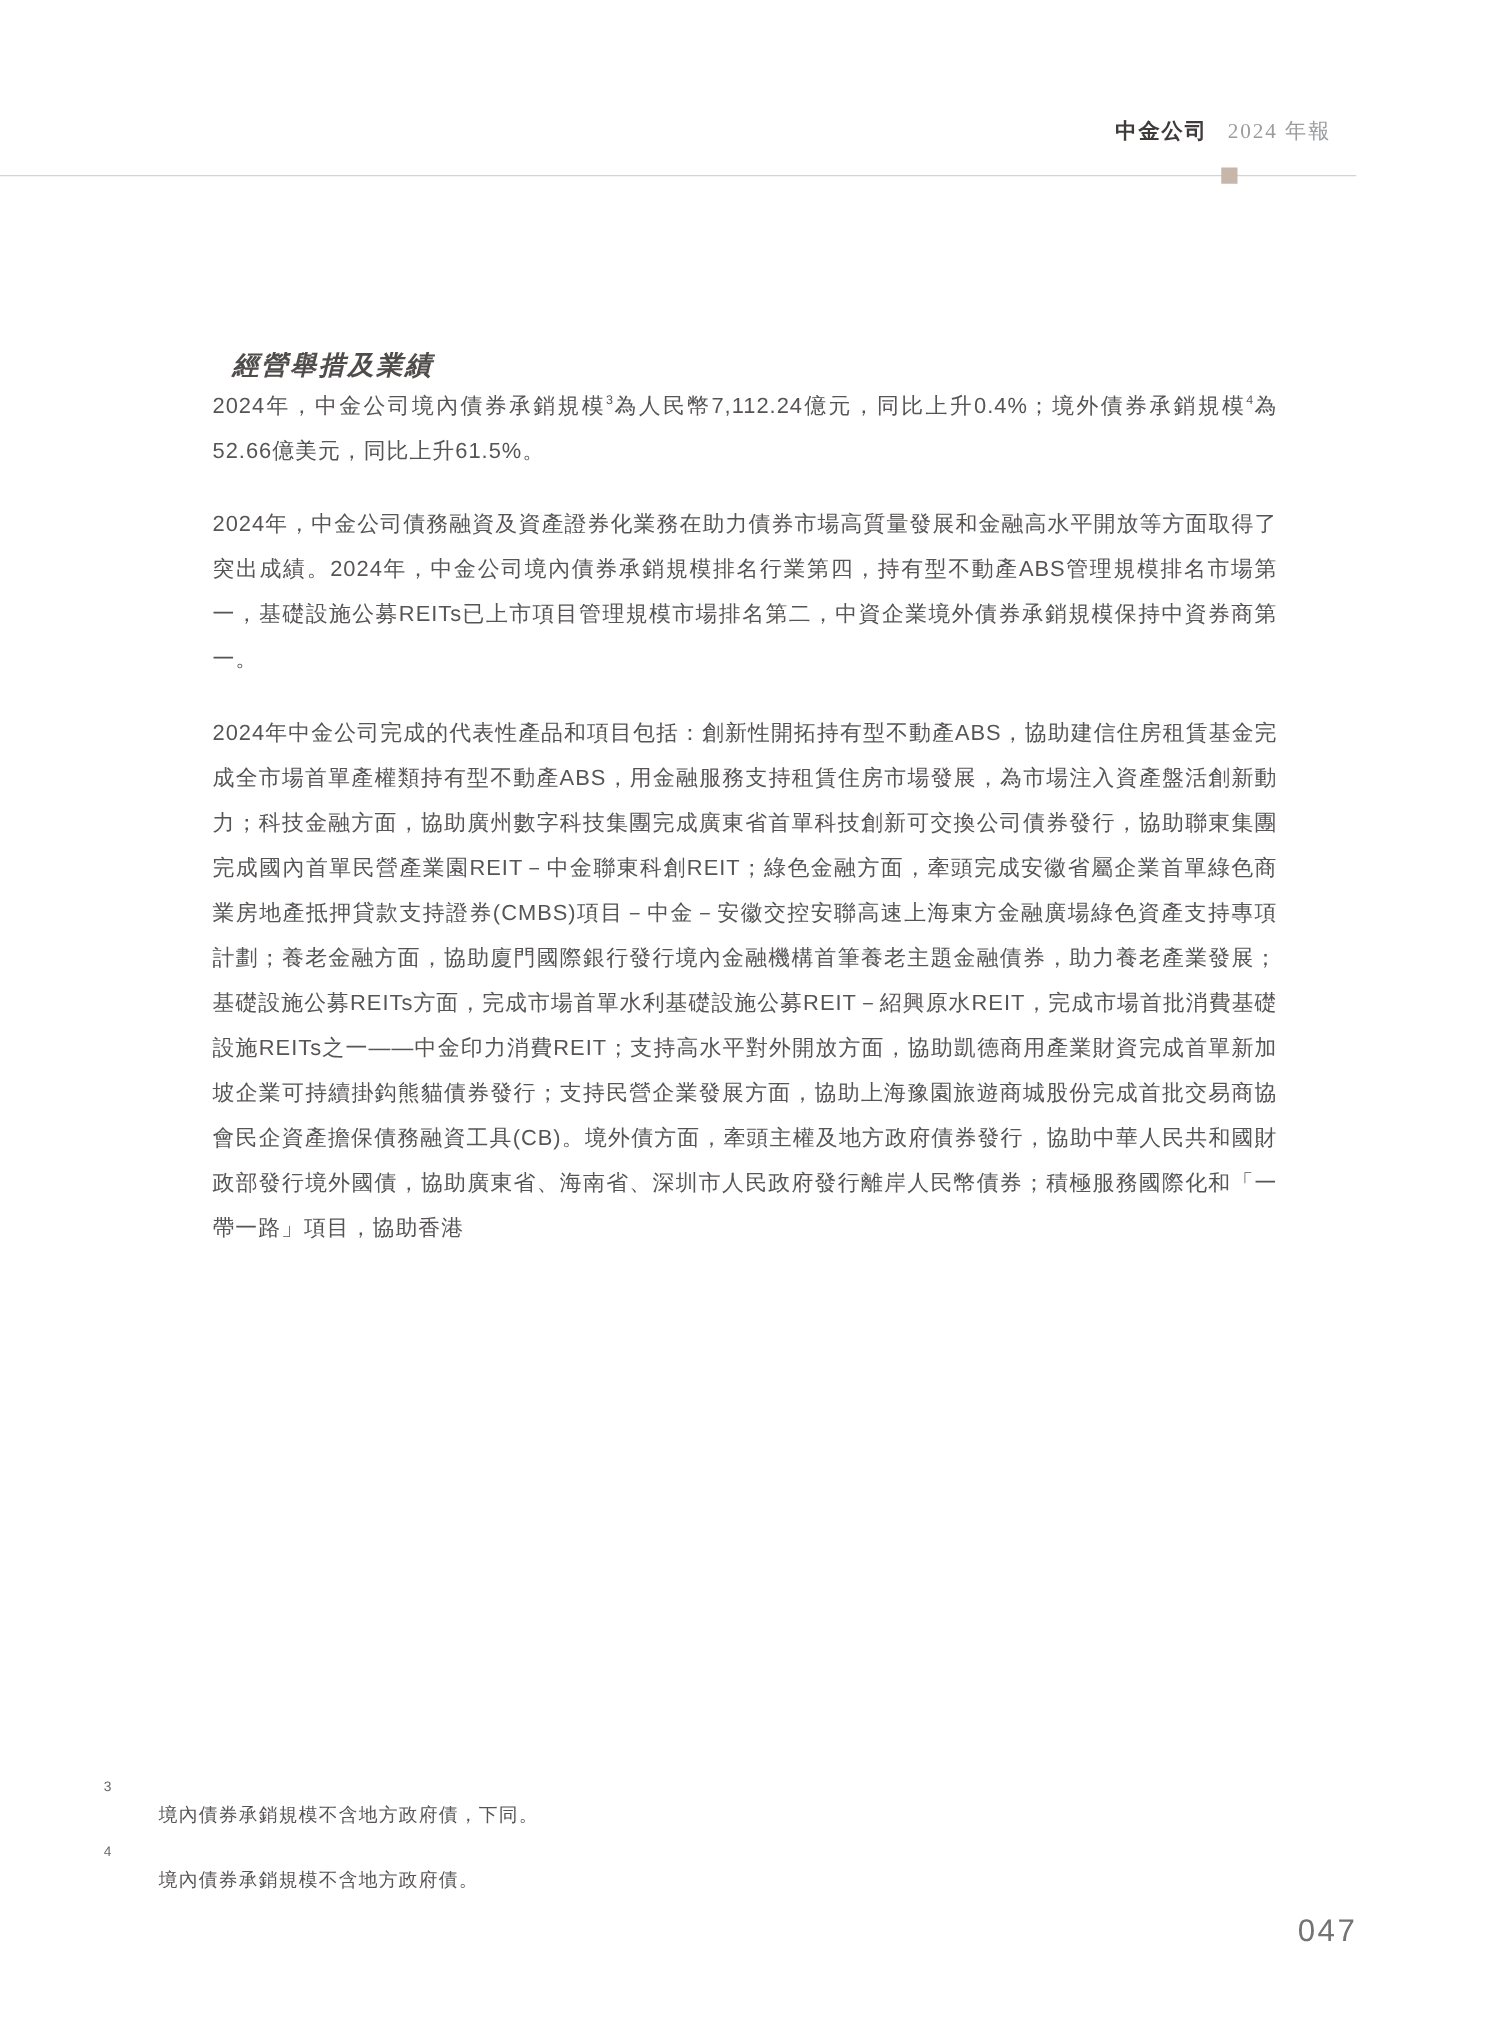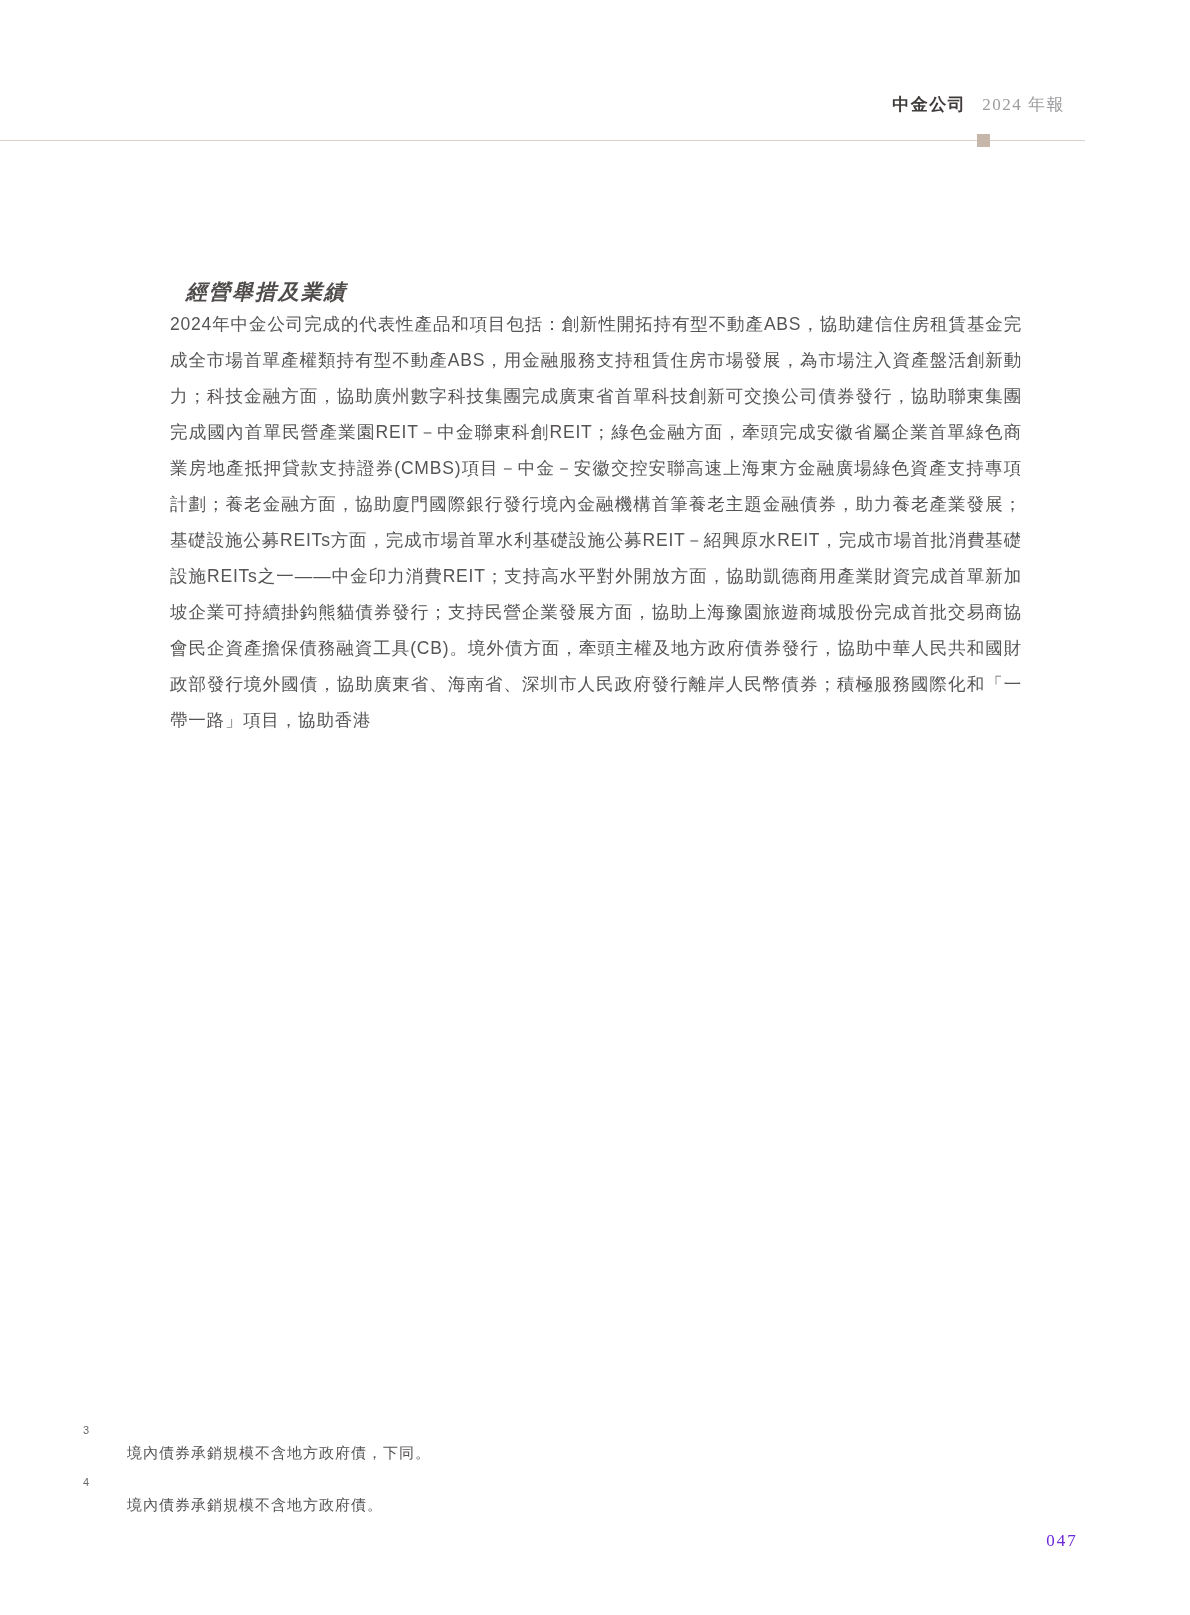--- a/index.html
+++ b/index.html
@@ -109,41 +109,43 @@
     margin-top: 18px;
   }
 
   
   .page-number {
     position: absolute;
     top: 1531px;
     left: 1012px;
     width: 100px;
     text-align: center;
-    font-family: Liberation Serif, serif;
-    font-size: 17px;
+    font-family: Liberation Sans, sans-serif;
+    font-size: 25px;
     letter-spacing: 2px;
-    color: #6d28d9;
+    color: #737373;
   }
 </style>
 </head>
 <body>
 
 <div class="page">
 
   <div class="header-text">
     <span class="header-company">中金公司</span><span class="header-year">2024 年報</span>
   </div>
   <div class="header-rule"></div>
   <div class="header-square"></div>
 
   <h2 class="section-title">經營舉措及業績</h2>
 
   <div class="content">
+    <p><span>2024年，中金公司境內債券承銷規模</span><sup>3</sup><span>為人民幣7,112.24億元，同比上升0.4%；境外債券承銷規模</span><sup>4</sup><span>為52.66億美元，同比上升61.5%。</span></p>
 
+    <p>2024年，中金公司債務融資及資產證券化業務在助力債券市場高質量發展和金融高水平開放等方面取得了突出成績。2024年，中金公司境內債券承銷規模排名行業第四，持有型不動產ABS管理規模排名市場第一，基礎設施公募REITs已上市項目管理規模市場排名第二，中資企業境外債券承銷規模保持中資券商第一。</p>
 
     <p>2024年中金公司完成的代表性產品和項目包括：創新性開拓持有型不動產ABS，協助建信住房租賃基金完成全市場首單產權類持有型不動產ABS，用金融服務支持租賃住房市場發展，為市場注入資產盤活創新動力；科技金融方面，協助廣州數字科技集團完成廣東省首單科技創新可交換公司債券發行，協助聯東集團完成國內首單民營產業園REIT－中金聯東科創REIT；綠色金融方面，牽頭完成安徽省屬企業首單綠色商業房地產抵押貸款支持證券(CMBS)項目－中金－安徽交控安聯高速上海東方金融廣場綠色資產支持專項計劃；養老金融方面，協助廈門國際銀行發行境內金融機構首筆養老主題金融債券，助力養老產業發展；基礎設施公募REITs方面，完成市場首單水利基礎設施公募REIT－紹興原水REIT，完成市場首批消費基礎設施REITs之一——中金印力消費REIT；支持高水平對外開放方面，協助凱德商用產業財資完成首單新加坡企業可持續掛鈎熊貓債券發行；支持民營企業發展方面，協助上海豫園旅遊商城股份完成首批交易商協會民企資產擔保債務融資工具(CB)。境外債方面，牽頭主權及地方政府債券發行，協助中華人民共和國財政部發行境外國債，協助廣東省、海南省、深圳市人民政府發行離岸人民幣債券；積極服務國際化和「一帶一路」項目，協助香港</p>
   </div>
 
   <div class="footnote footnote-3">
     <span class="fn-marker">3</span>
     <span class="fn-text">境內債券承銷規模不含地方政府債，下同。</span>
   </div>
   <div class="footnote footnote-4">
     <span class="fn-marker">4</span>

